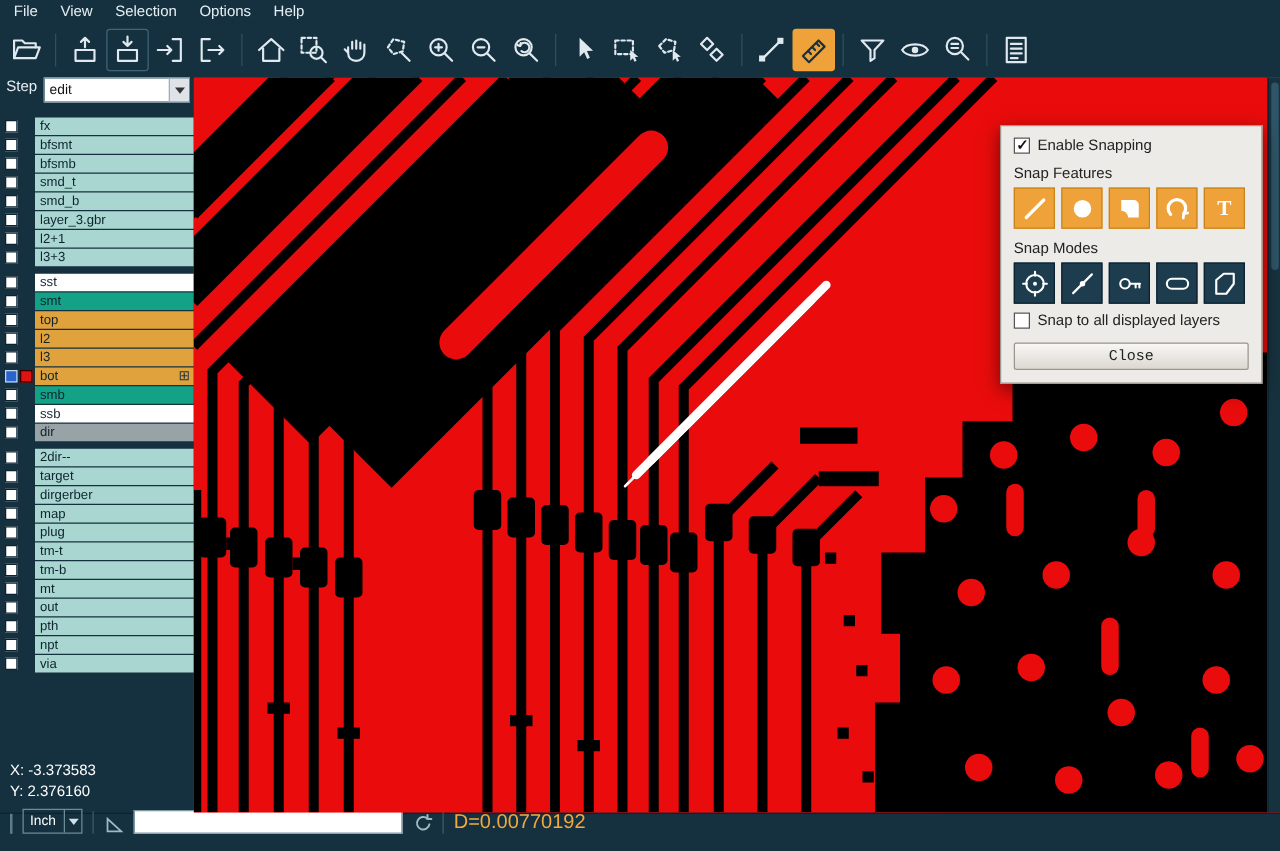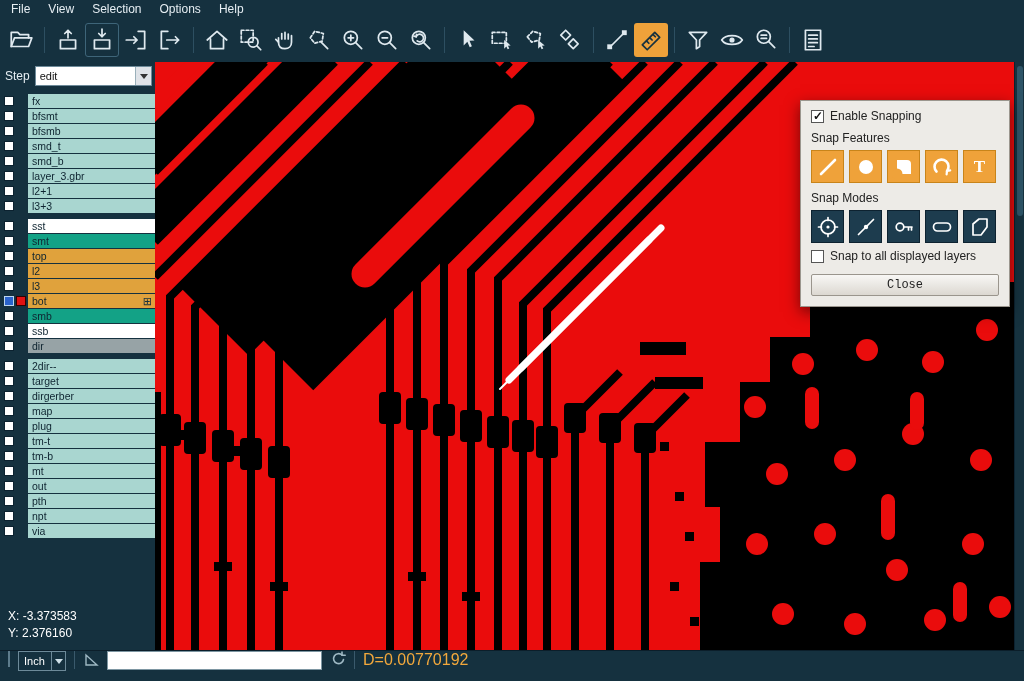--- a/index.html
+++ b/index.html
@@ -12,21 +12,21 @@
 .tbtn{width:34px;height:34px;display:flex;align-items:center;justify-content:center;border-radius:3px;flex:none}
 .tbtn.framed{border:1px solid #3e6579}
 .tbtn.active{background:var(--accent-orange,#efa23a)}
 .tsep{width:1px;height:26px;background:#2d4f61;margin:0 6px;flex:none}
 .ic{stroke:#dfe9ef;fill:none;stroke-width:1.6;stroke-linecap:round;stroke-linejoin:round}
 .icf{fill:#dfe9ef;stroke:none}
 .icr{stroke:#17323f;fill:none;stroke-width:1.6;stroke-linecap:round;stroke-linejoin:round}
 
 .main{display:flex;height:588px}
 .sidebar{width:155px;display:flex;flex-direction:column;background:var(--chrome-bg)}
-.step-row{height:28px;display:flex;align-items:center;gap:5px;padding:0 3px;flex:none}
+.step-row{height:28px;display:flex;align-items:flex-start;gap:5px;padding:0 3px;flex:none}
 .step-label{color:var(--chrome-text);font-size:12px;padding-left:2px}
 .combo{flex:1;height:20px;background:#fff;border:1px solid #6d8a99;display:flex;align-items:center}
 .combo-text{flex:1;font-size:11px;color:#111;padding-left:4px}
 .combo-btn{width:16px;height:100%;background:#dfe3e8;border-left:1px solid #9ab0ba;display:flex;align-items:center;justify-content:center}
 .chev{width:0;height:0;border-left:4px solid transparent;border-right:4px solid transparent;border-top:5px solid #333}
 .layer-list{padding-top:4px}
 .layer-row{height:14px;margin-bottom:1px;display:flex;align-items:center;padding-left:4px}
 .cb{width:10px;height:10px;background:#fff;border:1px solid #0c2230;flex:none}
 .cb-active{background:#2a63cc;border-color:#bcd6ee}
 .swatch{width:10px;height:10px;margin-left:2px;flex:none}
@@ -60,21 +60,21 @@
 .cbx.checked::after{content:"✓";position:absolute;left:1px;top:-2px;font-size:12px;color:#111;font-weight:bold}
 .sd-label{font-size:12px;color:#222}
 .sd-section{font-size:12px;color:#222;margin:8px 0 5px}
 .sd-btnrow{display:flex;gap:5px}
 .fbtn{width:33px;height:33px;background:var(--accent-orange,#efa23a);border:1px solid #c8841a;display:flex;align-items:center;justify-content:center}
 .mbtn{width:33px;height:33px;background:var(--dialog-dark-btn,#1d3c4e);border:1px solid #0d2230;display:flex;align-items:center;justify-content:center}
 .t-glyph{color:#fff;font-weight:bold;font-size:17px;font-family:"Liberation Serif",serif}
 .icm{stroke:#fff;fill:none;stroke-width:1.7;stroke-linecap:round;stroke-linejoin:round}
 .sd-closebtn{margin:11px 0 0;display:block;width:100%;height:22px;background:linear-gradient(#f8f7f5,#dcd8d1);border:1px solid #9a958d;font-size:12px;color:#222;font-family:Liberation Mono, monospace;border-radius:2px}
 
-.statusbar{height:29px;display:flex;align-items:flex-start;gap:8px;padding:0 8px;background:var(--chrome-bg);border-top:1px solid #0b1e2a}
+.statusbar{height:29px;display:flex;align-items:flex-end;gap:8px;padding:12px 8px;background:var(--chrome-bg);border-top:1px solid #0b1e2a}
 .sb-grip{width:2px;height:16px;background:#5d7c8c}
 .units{width:48px;height:20px;border:1px solid #6d8a99;display:flex;align-items:center}
 .units-text{flex:1;color:#fff;font-size:11px;padding-left:5px}
 .units-btn{width:14px;height:100%;border-left:1px solid #6d8a99;display:flex;align-items:center;justify-content:center}
 .units .chev{border-top-color:#cfe0e8}
 .sb-sep{width:1px;height:18px;background:#3a5a6c}
 .measure-input{width:215px;height:19px;border:1px solid #7d96a2;background:#fff;font-size:11px;padding:0 4px;font-family:inherit}
 .dist{color:var(--distance-text,#f2a83c);font-size:16px;white-space:nowrap}
 </style>
 </head>

